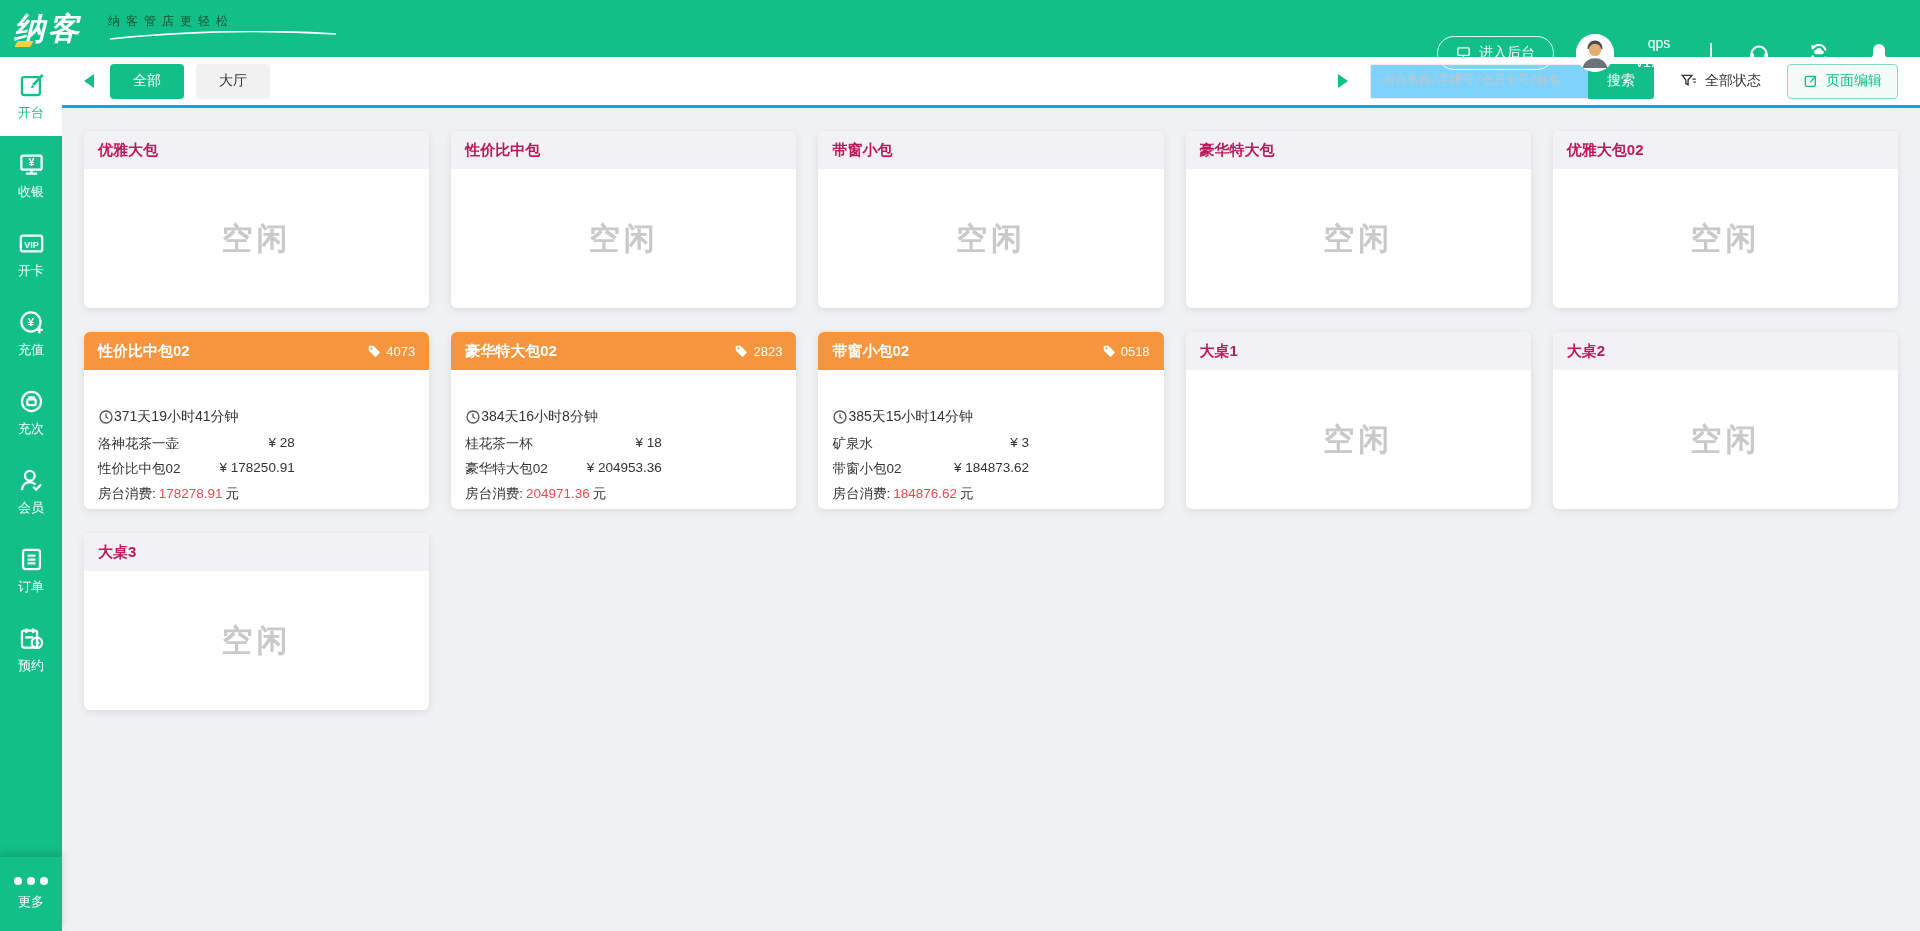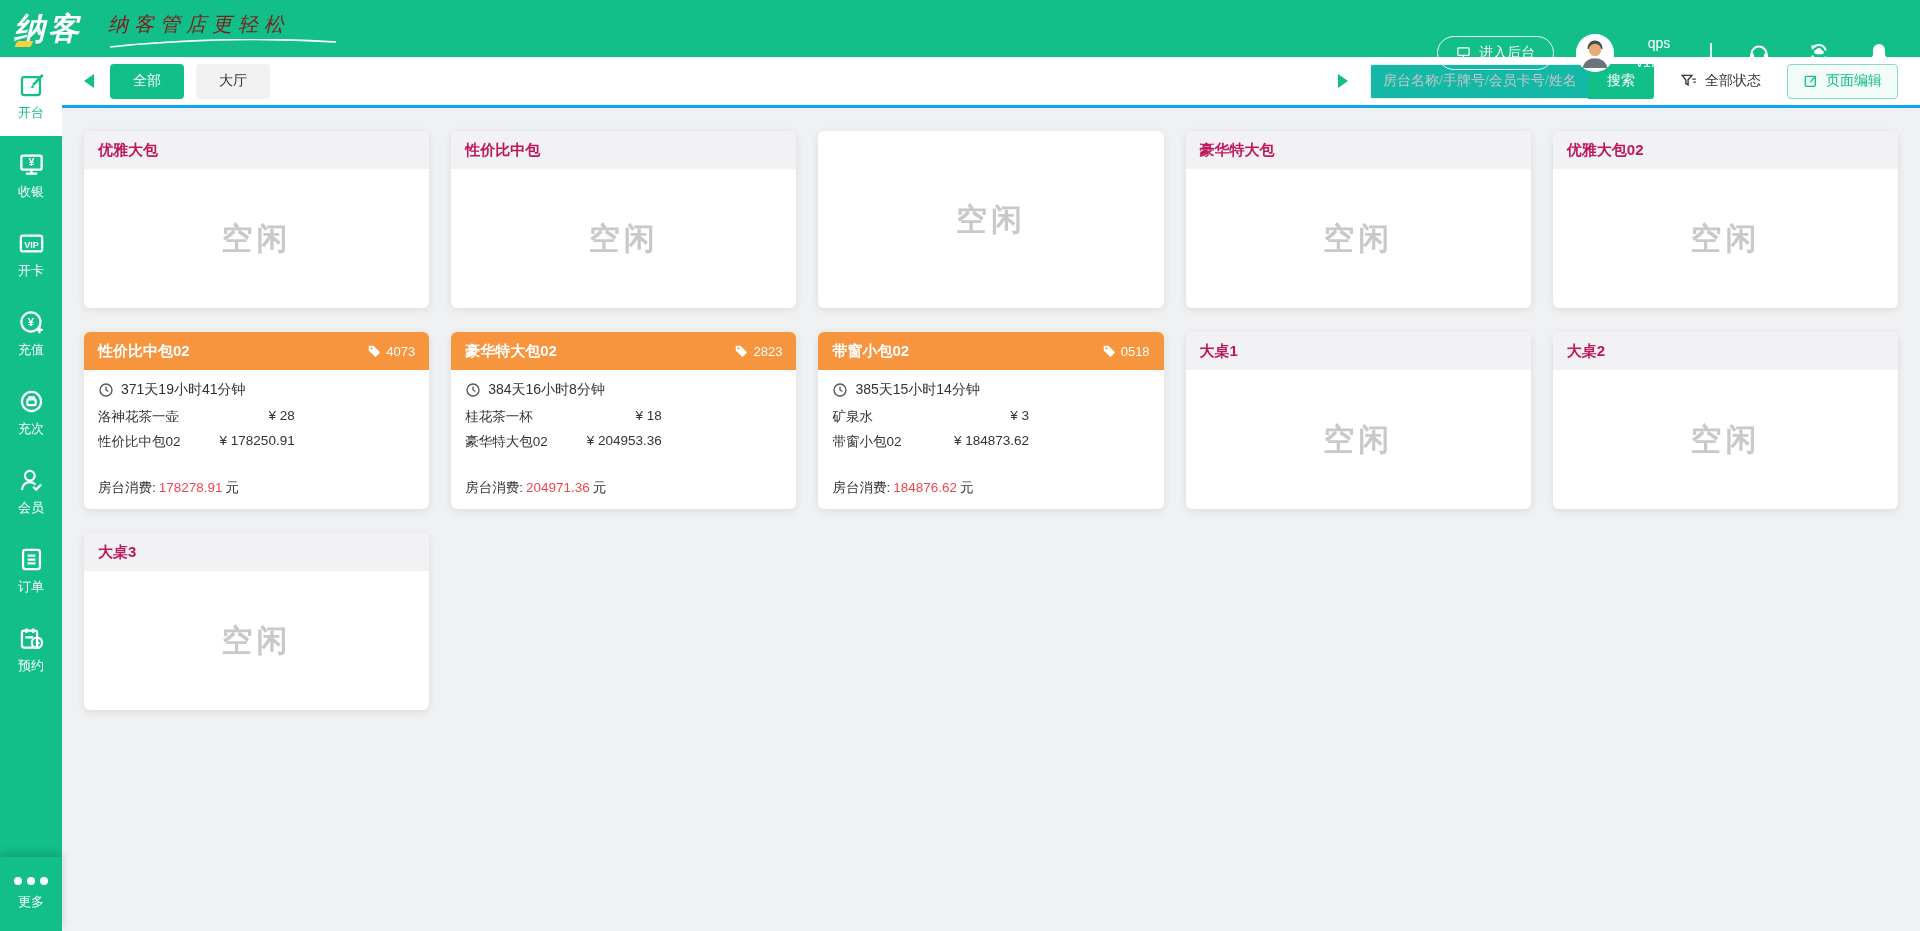--- a/index.html
+++ b/index.html
@@ -5,21 +5,21 @@
   * { box-sizing: border-box; margin: 0; padding: 0; }
   html,body { width:1920px; height:931px; overflow:hidden; font-family:"Liberation Sans","DejaVu Sans",sans-serif; background:#fff; }
 
   
   .topbar { position:absolute; top:0; left:0; width:1920px; height:57px; background:#12bf88; display:flex; align-items:center; justify-content:space-between; padding:0 22px 0 14px; z-index:30; }
   .brand { display:flex; align-items:flex-start; gap:26px; }
   .logo-wrap { position:relative; }
   .logo-zh { font-size:31px; font-weight:bold; font-style:italic; color:#fff; letter-spacing:3px; line-height:52px; }
   .logo-accent { position:absolute; left:2px; bottom:8px; width:16px; height:6px; background:#f7d23e; transform:skewX(-28deg); border-radius:1px; }
   .slogan-wrap { padding-top:8px; position:relative; }
-  .slogan { color:#7f1d1d; font-size:20px; font-style:italic; letter-spacing:6px; font-family:"DejaVu Serif",serif; }
+  .slogan { color:#14532d; font-size:12px; letter-spacing:6px; font-family:"DejaVu Serif",serif; }
   .slogan-swoosh { display:block; margin-top:1px; }
   .top-right { display:flex; align-items:center; gap:22px;margin-top:48px; }
   .enter-btn { display:flex; align-items:center; gap:8px; border:1px solid rgba(255,255,255,.9); border-radius:18px; height:34px; padding:0 18px; color:#fff; font-size:14px; cursor:pointer; background:transparent; }
   .avatar { width:38px; height:38px; border-radius:50%; background:#fff; overflow:hidden; flex:0 0 auto; }
   .user-info { color:#fff; font-size:14px; text-align:center; line-height:1.35; }
   .top-divider { width:2px; height:20px; background:rgba(255,255,255,.85); margin:0 6px; }
   .top-icon { width:24px; height:24px; color:#fff; cursor:pointer; margin:0 7px; }
   .top-icon svg { width:100%; height:100%; }
 
   
@@ -34,40 +34,40 @@
 
   
   .toolbar { position:absolute; top:57px; left:62px; right:0; height:51px; background:#fff; display:flex; align-items:center; padding:0 22px; border-bottom:3px solid #0ea5e9; z-index:10; }
   .arrow { width:0; height:0; border-top:7px solid transparent; border-bottom:7px solid transparent; cursor:pointer; }
   .arrow-left { border-right:10px solid #12bf88; margin-right:16px; }
   .arrow-right { border-left:10px solid #12bf88; margin-left:auto; margin-right:22px; }
   .tab { height:35px; padding:0 23px; display:flex; align-items:center; border-radius:4px; font-size:14px; cursor:pointer; }
   .tab.active { background:#12bf88; color:#fff; }
   .tab.inactive { background:#f1f1f1; color:#333; margin-left:12px; }
   .search-group { display:flex; align-items:center; }
-  .search-input { width:218px; height:35px; background:#14b8a6; border:1px solid #ececec; border-right:none; border-radius:2px 0 0 2px; padding:0 12px; font-size:14px; color:#333; outline:none; font-family:Liberation Serif, serif; }
+  .search-input { width:218px; height:35px; background:#7dd3fc; border:1px solid #ececec; border-right:none; border-radius:2px 0 0 2px; padding:0 12px; font-size:12px; color:#333; outline:none; font-family:Liberation Mono, monospace; }
   .search-input::placeholder { color:#c6c6c6; }
   .search-btn { height:35px; padding:0 19px; background:#12bf88; color:#fff; border:none; border-radius:0 3px 3px 0; font-size:14px; cursor:pointer; font-family:inherit; }
   .status-filter { display:flex; align-items:center; gap:7px; font-size:14px; color:#333; margin:0 26px; cursor:pointer; }
   .status-filter svg { width:18px; height:18px; }
   .page-edit-btn { display:flex; align-items:center; gap:7px; height:35px; padding:0 15px; border:1px solid #86dcbc; border-radius:4px; background:#f2fbf7; color:#12bf88; font-size:14px; cursor:pointer; }
   .page-edit-btn svg { width:16px; height:16px; }
 
   
   .content { position:absolute; top:108px; left:62px; right:0; bottom:0; background:#f0f1f3; overflow:auto; padding:23px 22px; }
   .grid { display:grid; grid-template-columns:repeat(5,1fr); gap:24px 22px; }
   .card { background:#fff; border-radius:6px; height:177px; box-shadow:0 2px 8px rgba(0,0,0,.09); display:flex; flex-direction:column; overflow:hidden; cursor:pointer; }
   .card-header { height:38px; flex:0 0 38px; background:#f2f2f4; display:flex; align-items:center; justify-content:space-between; padding:0 14px; font-size:15px; font-weight:bold; color:#be185d; }
   .card.occupied .card-header { background:#f6953e; color:#fff; }
   .tag-badge { display:flex; align-items:center; gap:5px; font-size:13px; font-weight:normal; }
   .tag-badge svg { width:14px; height:14px; }
   .idle-body { flex:1; display:flex; align-items:center; justify-content:center; }
   .idle-label { font-size:31px; font-weight:bold; color:#c9c9c9; letter-spacing:4px; }
   .occ-body { flex:1; display:flex; flex-direction:column; padding:11px 14px 12px; color:#333; }
-  .time-row { display:flex; align-items:center; gap:7px; font-size:14px; color:#333; margin-bottom:9px; }
+  .time-row { display:flex; align-items:center; font-size:14px; color:#333; margin-bottom:9px;margin-top:27px; }
   .time-row svg { width:16px; height:16px; flex:0 0 auto; }
   .item-row { width:62%; display:flex; justify-content:space-between; font-size:13.5px; margin-bottom:7px; color:#333; }
   .total-row { margin-top:auto; font-size:13.5px; color:#333; }
   .total-row .red { color:#f5464e; padding:0 3px; }
 </style>
 </head>
 <body>
 
 <div class="topbar">
   <div class="brand">
@@ -249,20 +249,23 @@
       </div>
       <div class="card idle">
         <div class="card-header">
           <span>性价比中包</span>
         </div>
         <div class="idle-body">
           <span class="idle-label">空闲</span>
         </div>
       </div>
       <div class="card idle">
+        <div class="card-header">
+          <span>带窗小包</span>
+        </div>
         <div class="idle-body">
           <span class="idle-label">空闲</span>
         </div>
       </div>
       <div class="card idle">
         <div class="card-header">
           <span>豪华特大包</span>
         </div>
         <div class="idle-body">
           <span class="idle-label">空闲</span>

